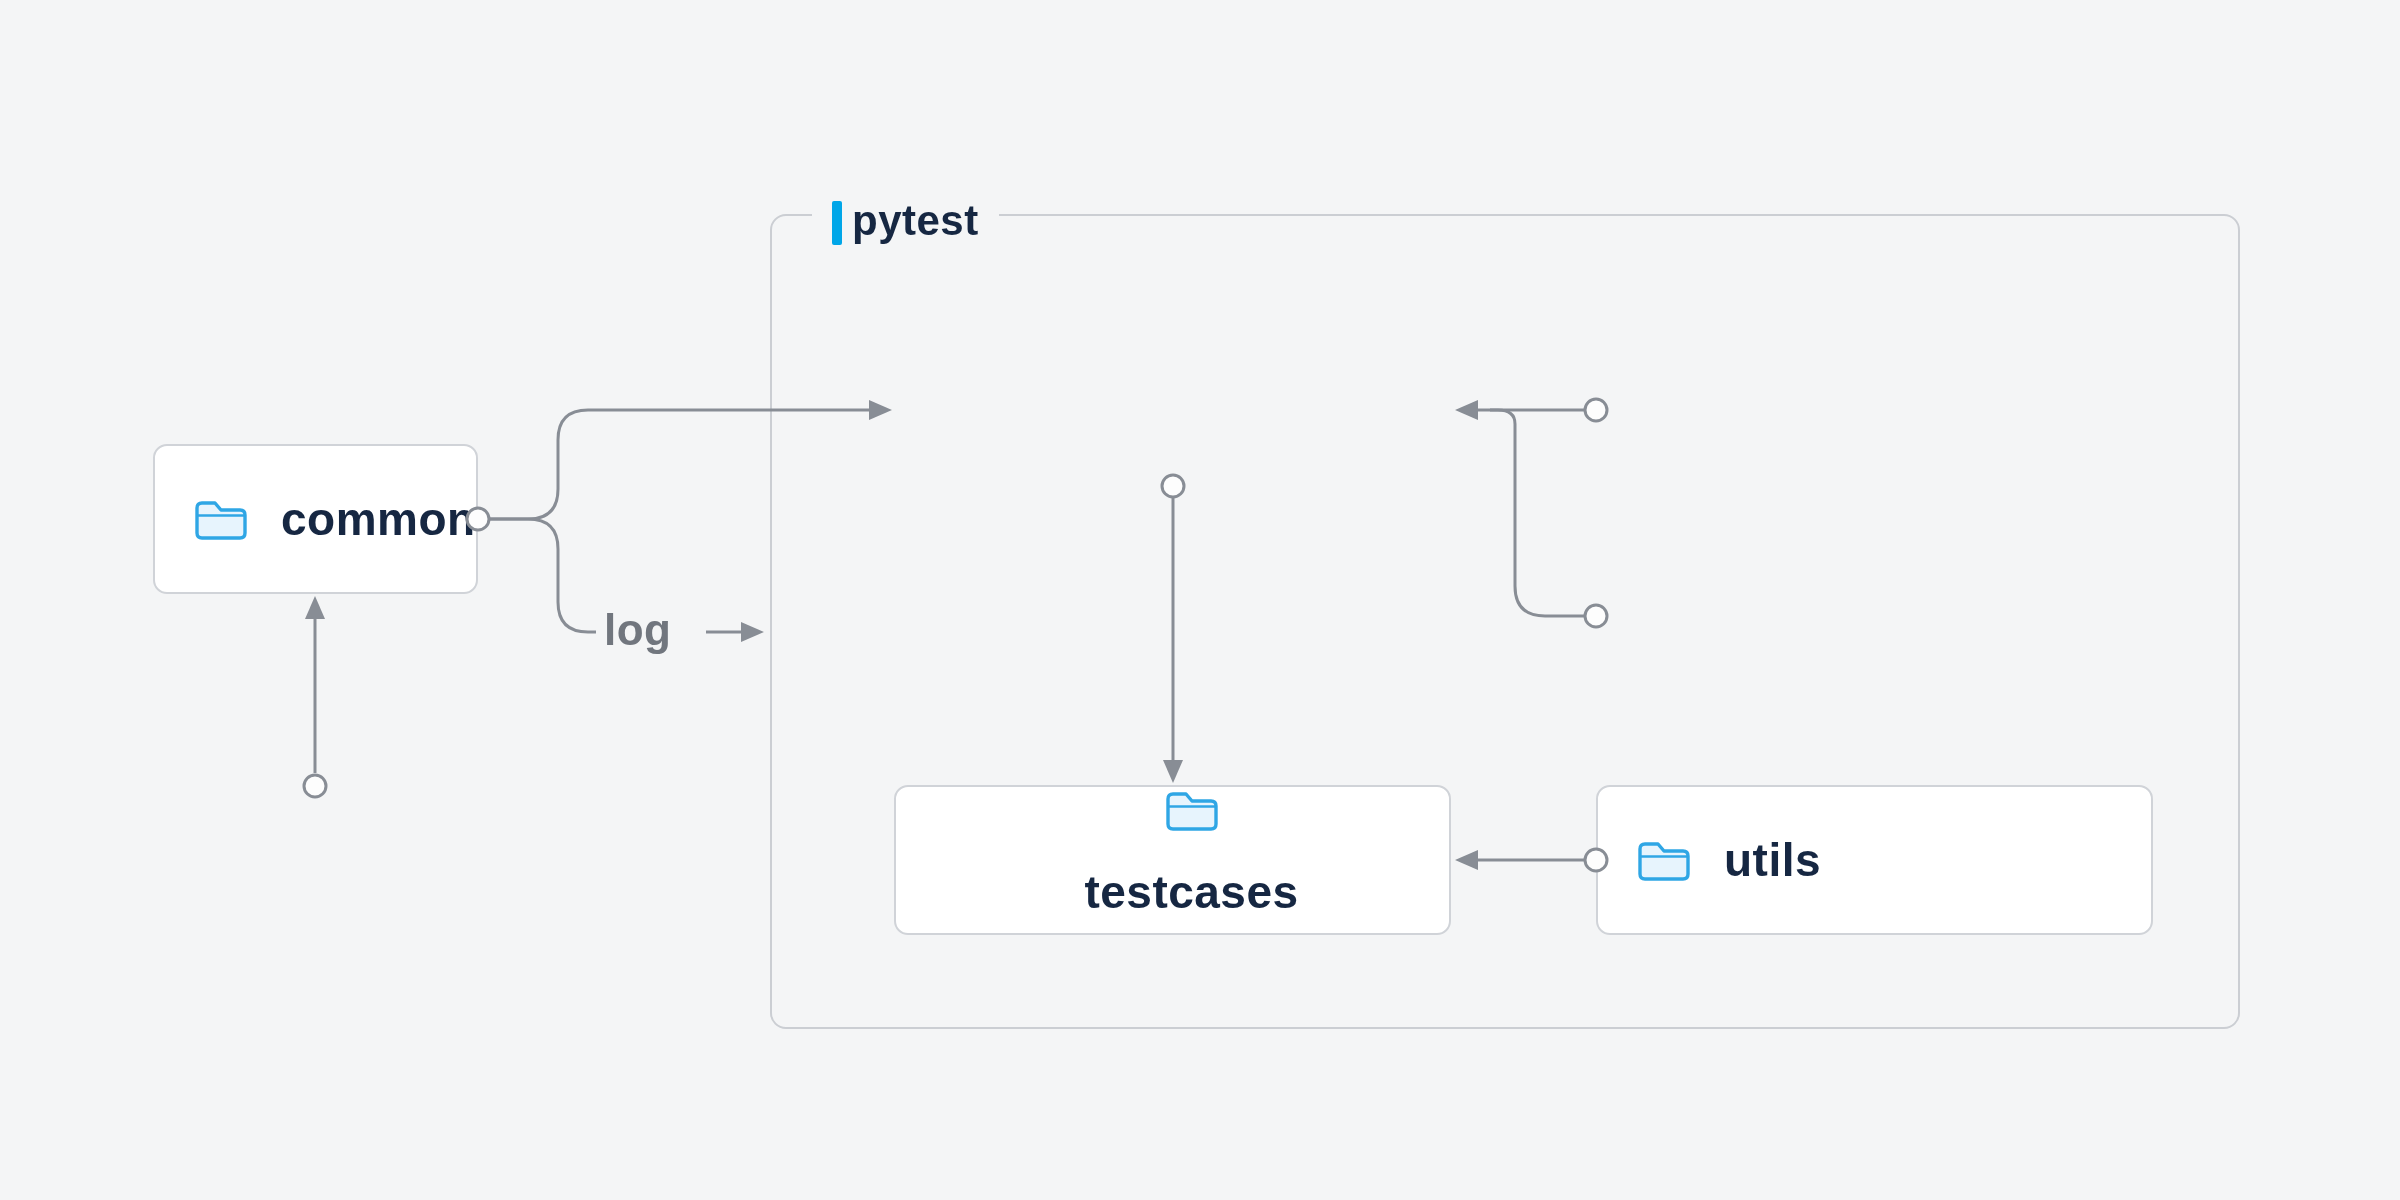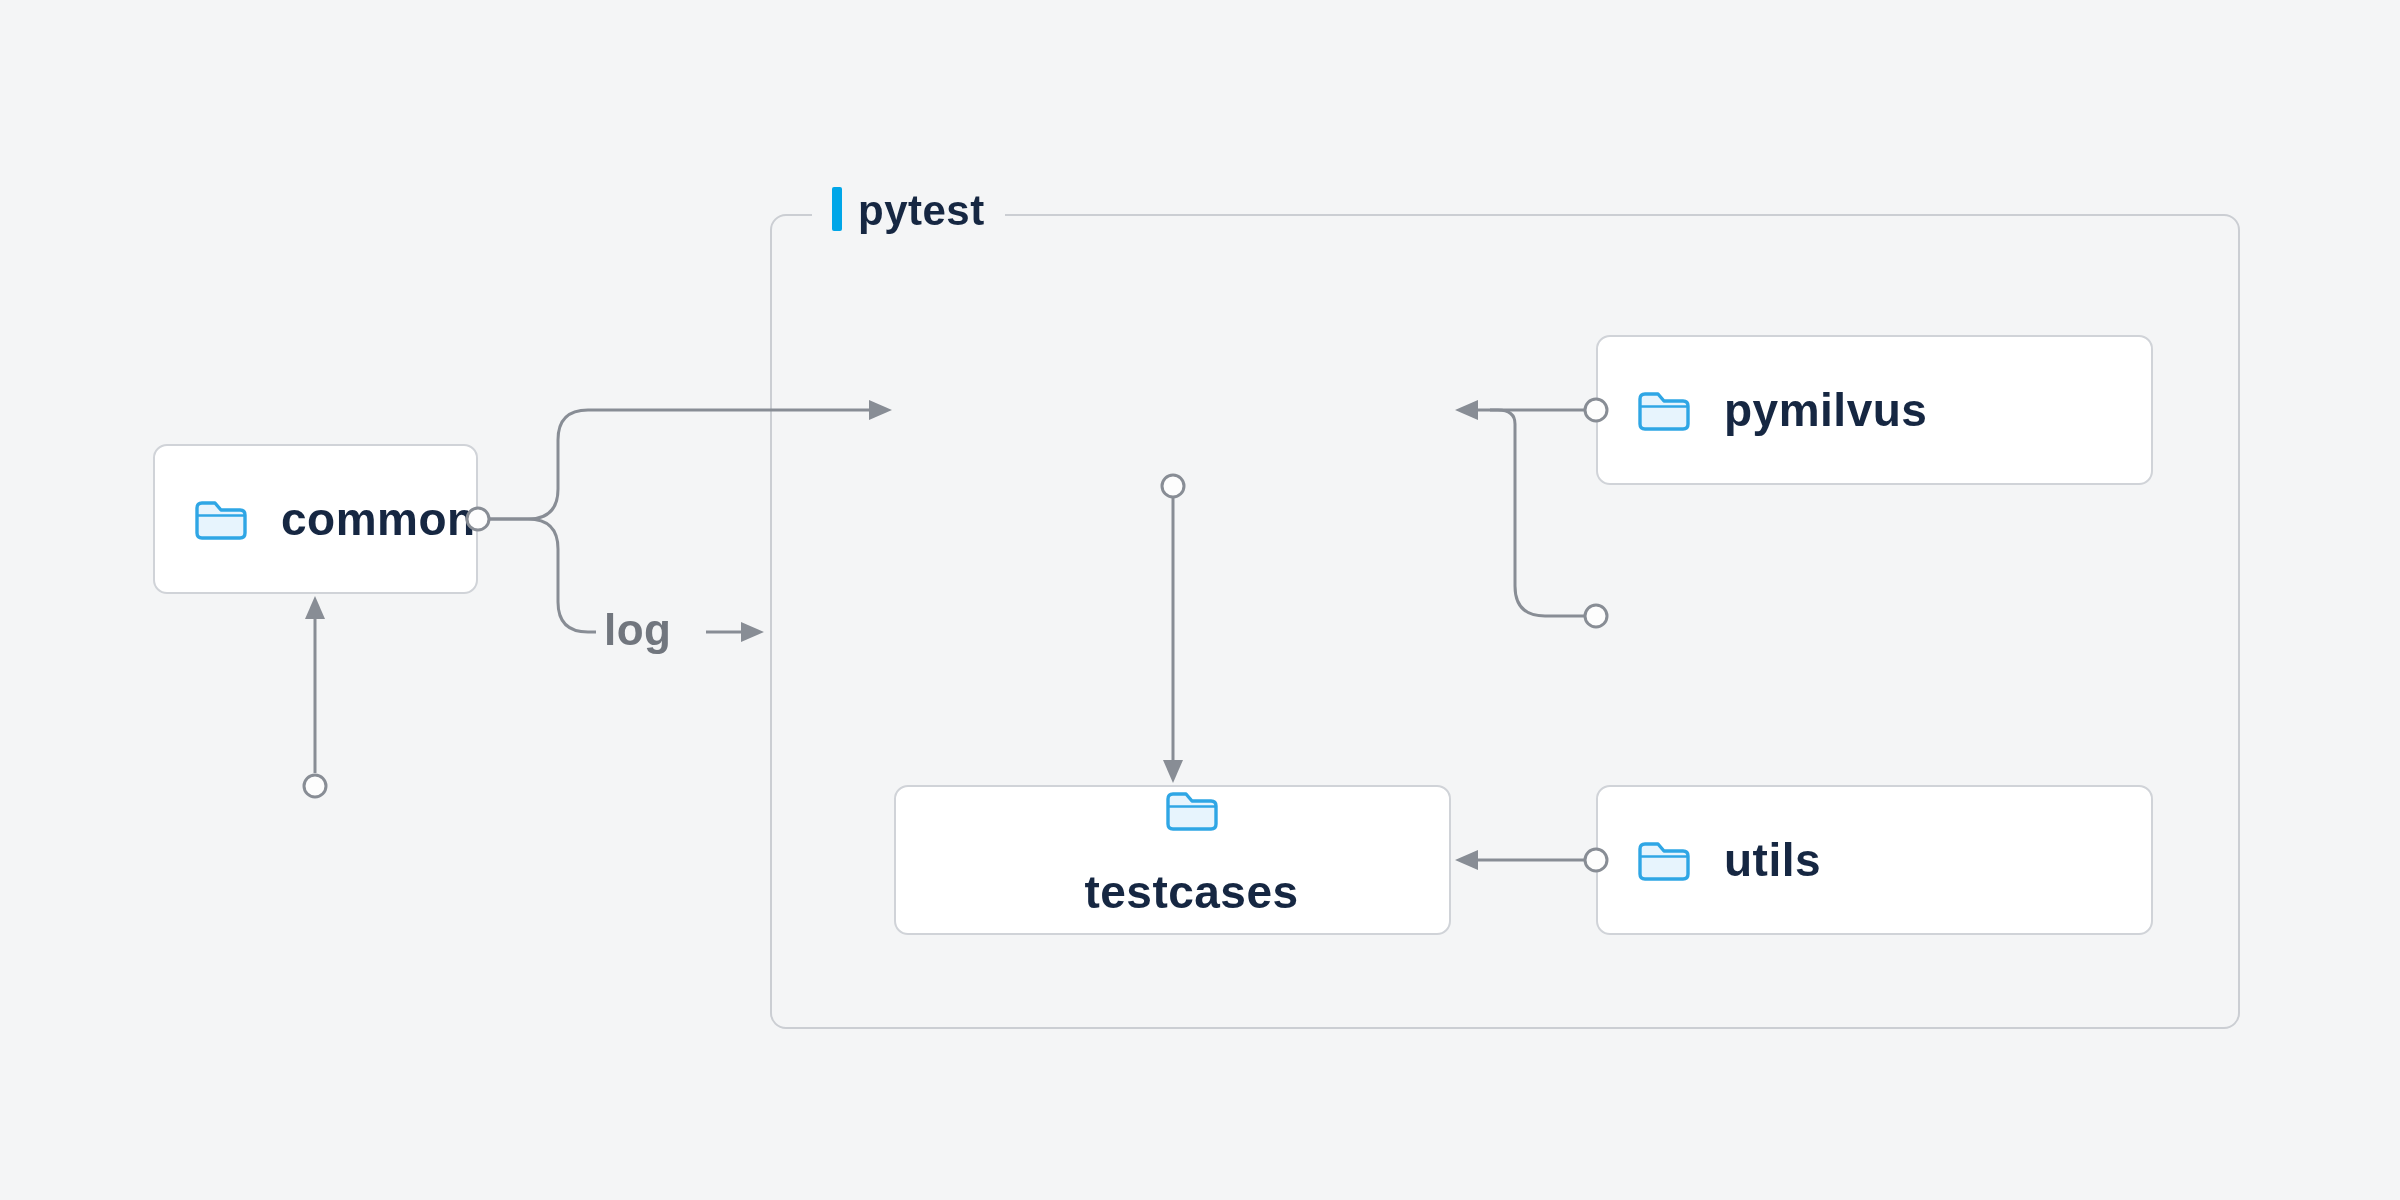--- a/index.html
+++ b/index.html
@@ -24,22 +24,22 @@
     height: 815px;
     border: 2px solid #cbced3;
     border-radius: 16px;
     background: transparent;
   }
   .group-label {
     position: absolute;
     top: -29px;
     left: 40px;
     display: flex;
-    align-items: flex-start;
-    gap: 16px;
+    align-items: flex-end;
+    gap: 10px;
     background: #f4f5f6;
     padding: 0 20px;
     height: 58px;
   }
   .group-label .bar {
     width: 10px;
     height: 44px;
     background: #00a6e8;
     border-radius: 2px;
   }
@@ -116,29 +116,20 @@
       <svg width="56" height="46" viewBox="0 0 56 46">
         <path d="M4 12 q0-5 5-5 h13 l6 7 h19 q5 0 5 5 v18 q0 5 -5 5 H9 q-5 0 -5 -5 Z" fill="#e7f4fd" stroke="#2fa6e5" stroke-width="3.4" stroke-linejoin="round"></path>
         <path d="M4.5 19.5 h47" stroke="#2fa6e5" stroke-width="2.6"></path>
       </svg>
     </span>
     <span class="label">common</span>
   </div>
 
 
 
-  <div class="node n-pymilvus">
-    <span class="folder">
-      <svg width="56" height="46" viewBox="0 0 56 46">
-        <path d="M4 12 q0-5 5-5 h13 l6 7 h19 q5 0 5 5 v18 q0 5 -5 5 H9 q-5 0 -5 -5 Z" fill="#e7f4fd" stroke="#2fa6e5" stroke-width="3.4" stroke-linejoin="round"></path>
-        <path d="M4.5 19.5 h47" stroke="#2fa6e5" stroke-width="2.6"></path>
-      </svg>
-    </span>
-    <span class="label">pymilvus</span>
-  </div>
 
 
   <div class="node n-testcases">
     <span class="folder">
       <svg width="56" height="46" viewBox="0 0 56 46">
         <path d="M4 12 q0-5 5-5 h13 l6 7 h19 q5 0 5 5 v18 q0 5 -5 5 H9 q-5 0 -5 -5 Z" fill="#e7f4fd" stroke="#2fa6e5" stroke-width="3.4" stroke-linejoin="round"></path>
         <path d="M4.5 19.5 h47" stroke="#2fa6e5" stroke-width="2.6"></path>
       </svg>
     </span>
     <span class="label">testcases</span>

